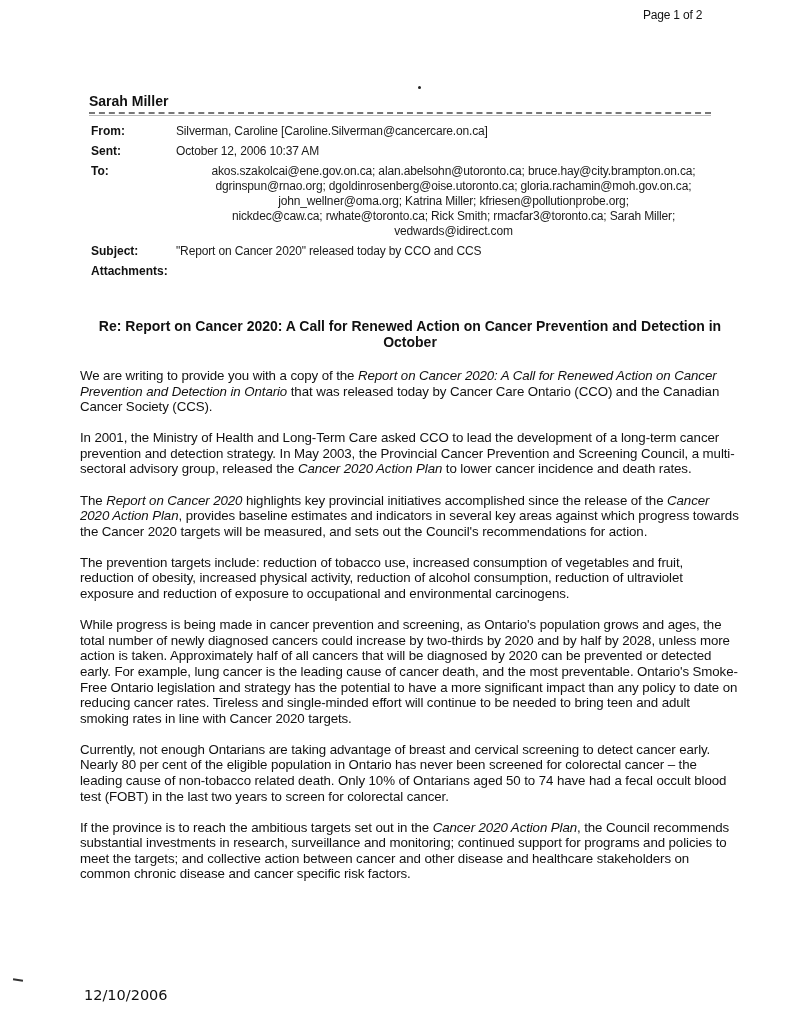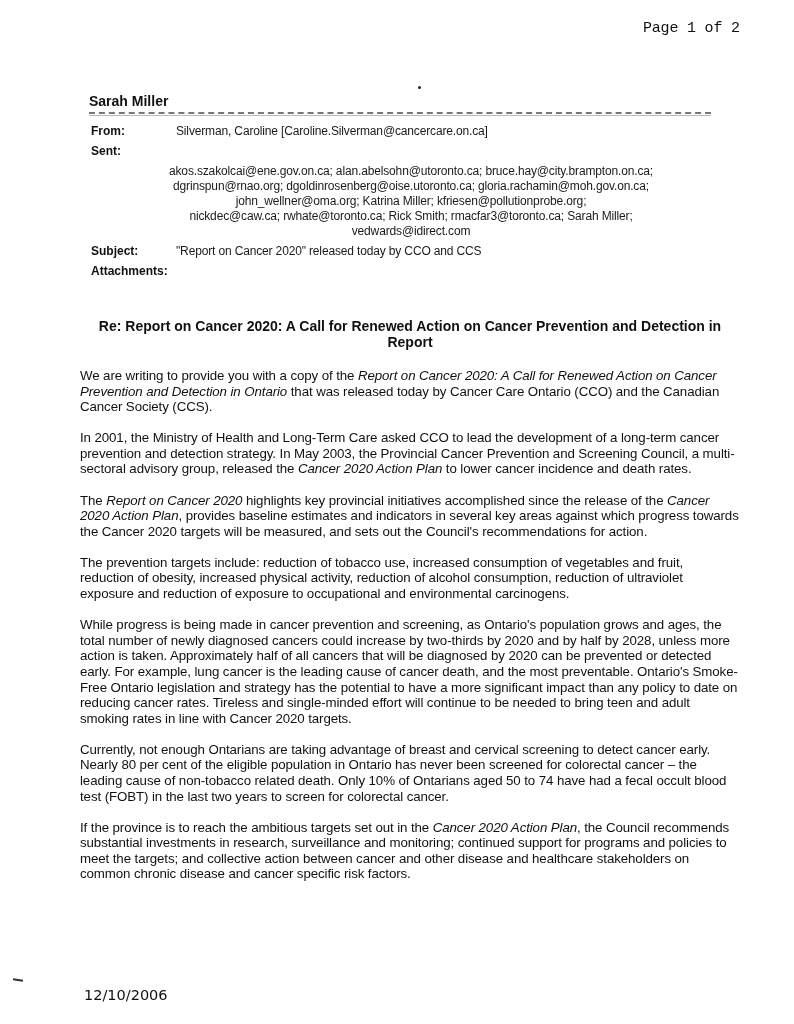--- a/index.html
+++ b/index.html
@@ -10,24 +10,24 @@
     body {
       width: 794px;
       height: 1024px;
       position: relative;
       overflow: hidden;
       color: #111;
       font-family: "Liberation Sans", sans-serif;
     }
     .page-number {
       position: absolute;
-      top: 20px;
+      top: 8px;
       left: 643px;
-      font-family: Liberation Mono, monospace;
-      font-size: 15px;
+      font-family: Liberation Sans, sans-serif;
+      font-size: 12px;
       color: #111;
       letter-spacing: -0.2px;
     }
     .stray-dot {
       position: absolute;
       top: 86px;
       left: 418px;
       width: 3px;
       height: 3px;
       border-radius: 50%;
@@ -142,42 +142,44 @@
 <div class="divider"></div>
 <div class="divider2"></div>
 
 <div class="headers">
   <div class="header-row">
     <span class="header-label">From:</span>
     <span class="header-value">Silverman, Caroline [Caroline.Silverman@cancercare.on.ca]</span>
   </div>
   <div class="header-row">
     <span class="header-label">Sent:</span>
-  </div>
-  <div class="header-row">
+    <span class="header-value">October 12, 2006 10:37 AM</span>
+  </div>
+  <div class="header-row">
+    <span class="header-label">To:</span>
     <span class="header-value">
       <span class="to-line">akos.szakolcai@ene.gov.on.ca; alan.abelsohn@utoronto.ca; bruce.hay@city.brampton.on.ca;</span>
       <span class="to-line">dgrinspun@rnao.org; dgoldinrosenberg@oise.utoronto.ca; gloria.rachamin@moh.gov.on.ca;</span>
       <span class="to-line">john_wellner@oma.org; Katrina Miller; kfriesen@pollutionprobe.org;</span>
       <span class="to-line">nickdec@caw.ca; rwhate@toronto.ca; Rick Smith; rmacfar3@toronto.ca; Sarah Miller;</span>
       <span class="to-line">vedwards@idirect.com</span>
     </span>
   </div>
   <div class="header-row">
     <span class="header-label">Subject:</span>
     <span class="header-value">"Report on Cancer 2020" released today by CCO and CCS</span>
   </div>
   <div class="header-row attach">
     <span class="header-label">Attachments:</span>
   </div>
 </div>
 
 <div class="title">
   <div>Re: Report on Cancer 2020: A Call for Renewed Action on Cancer Prevention and Detection in</div>
-  <div>Report</div>
+  <div>October</div>
 </div>
 
 <div class="body">
 
   <p>
     <span>We are writing to provide you with a copy of the </span><em>Report on Cancer 2020: A Call for Renewed Action on Cancer Prevention and Detection in Ontario</em><span> that was released today by Cancer Care Ontario (CCO) and the Canadian Cancer Society (CCS).</span>
   </p>
 
   <p>
     <span>In 2001, the Ministry of Health and Long-Term Care asked CCO to lead the development of a long-term cancer prevention and detection strategy.  In May 2003, the Provincial Cancer Prevention and Screening Council, a multi-sectoral advisory group, released the </span><em>Cancer 2020 Action Plan</em><span> to lower cancer incidence and death rates.</span>

